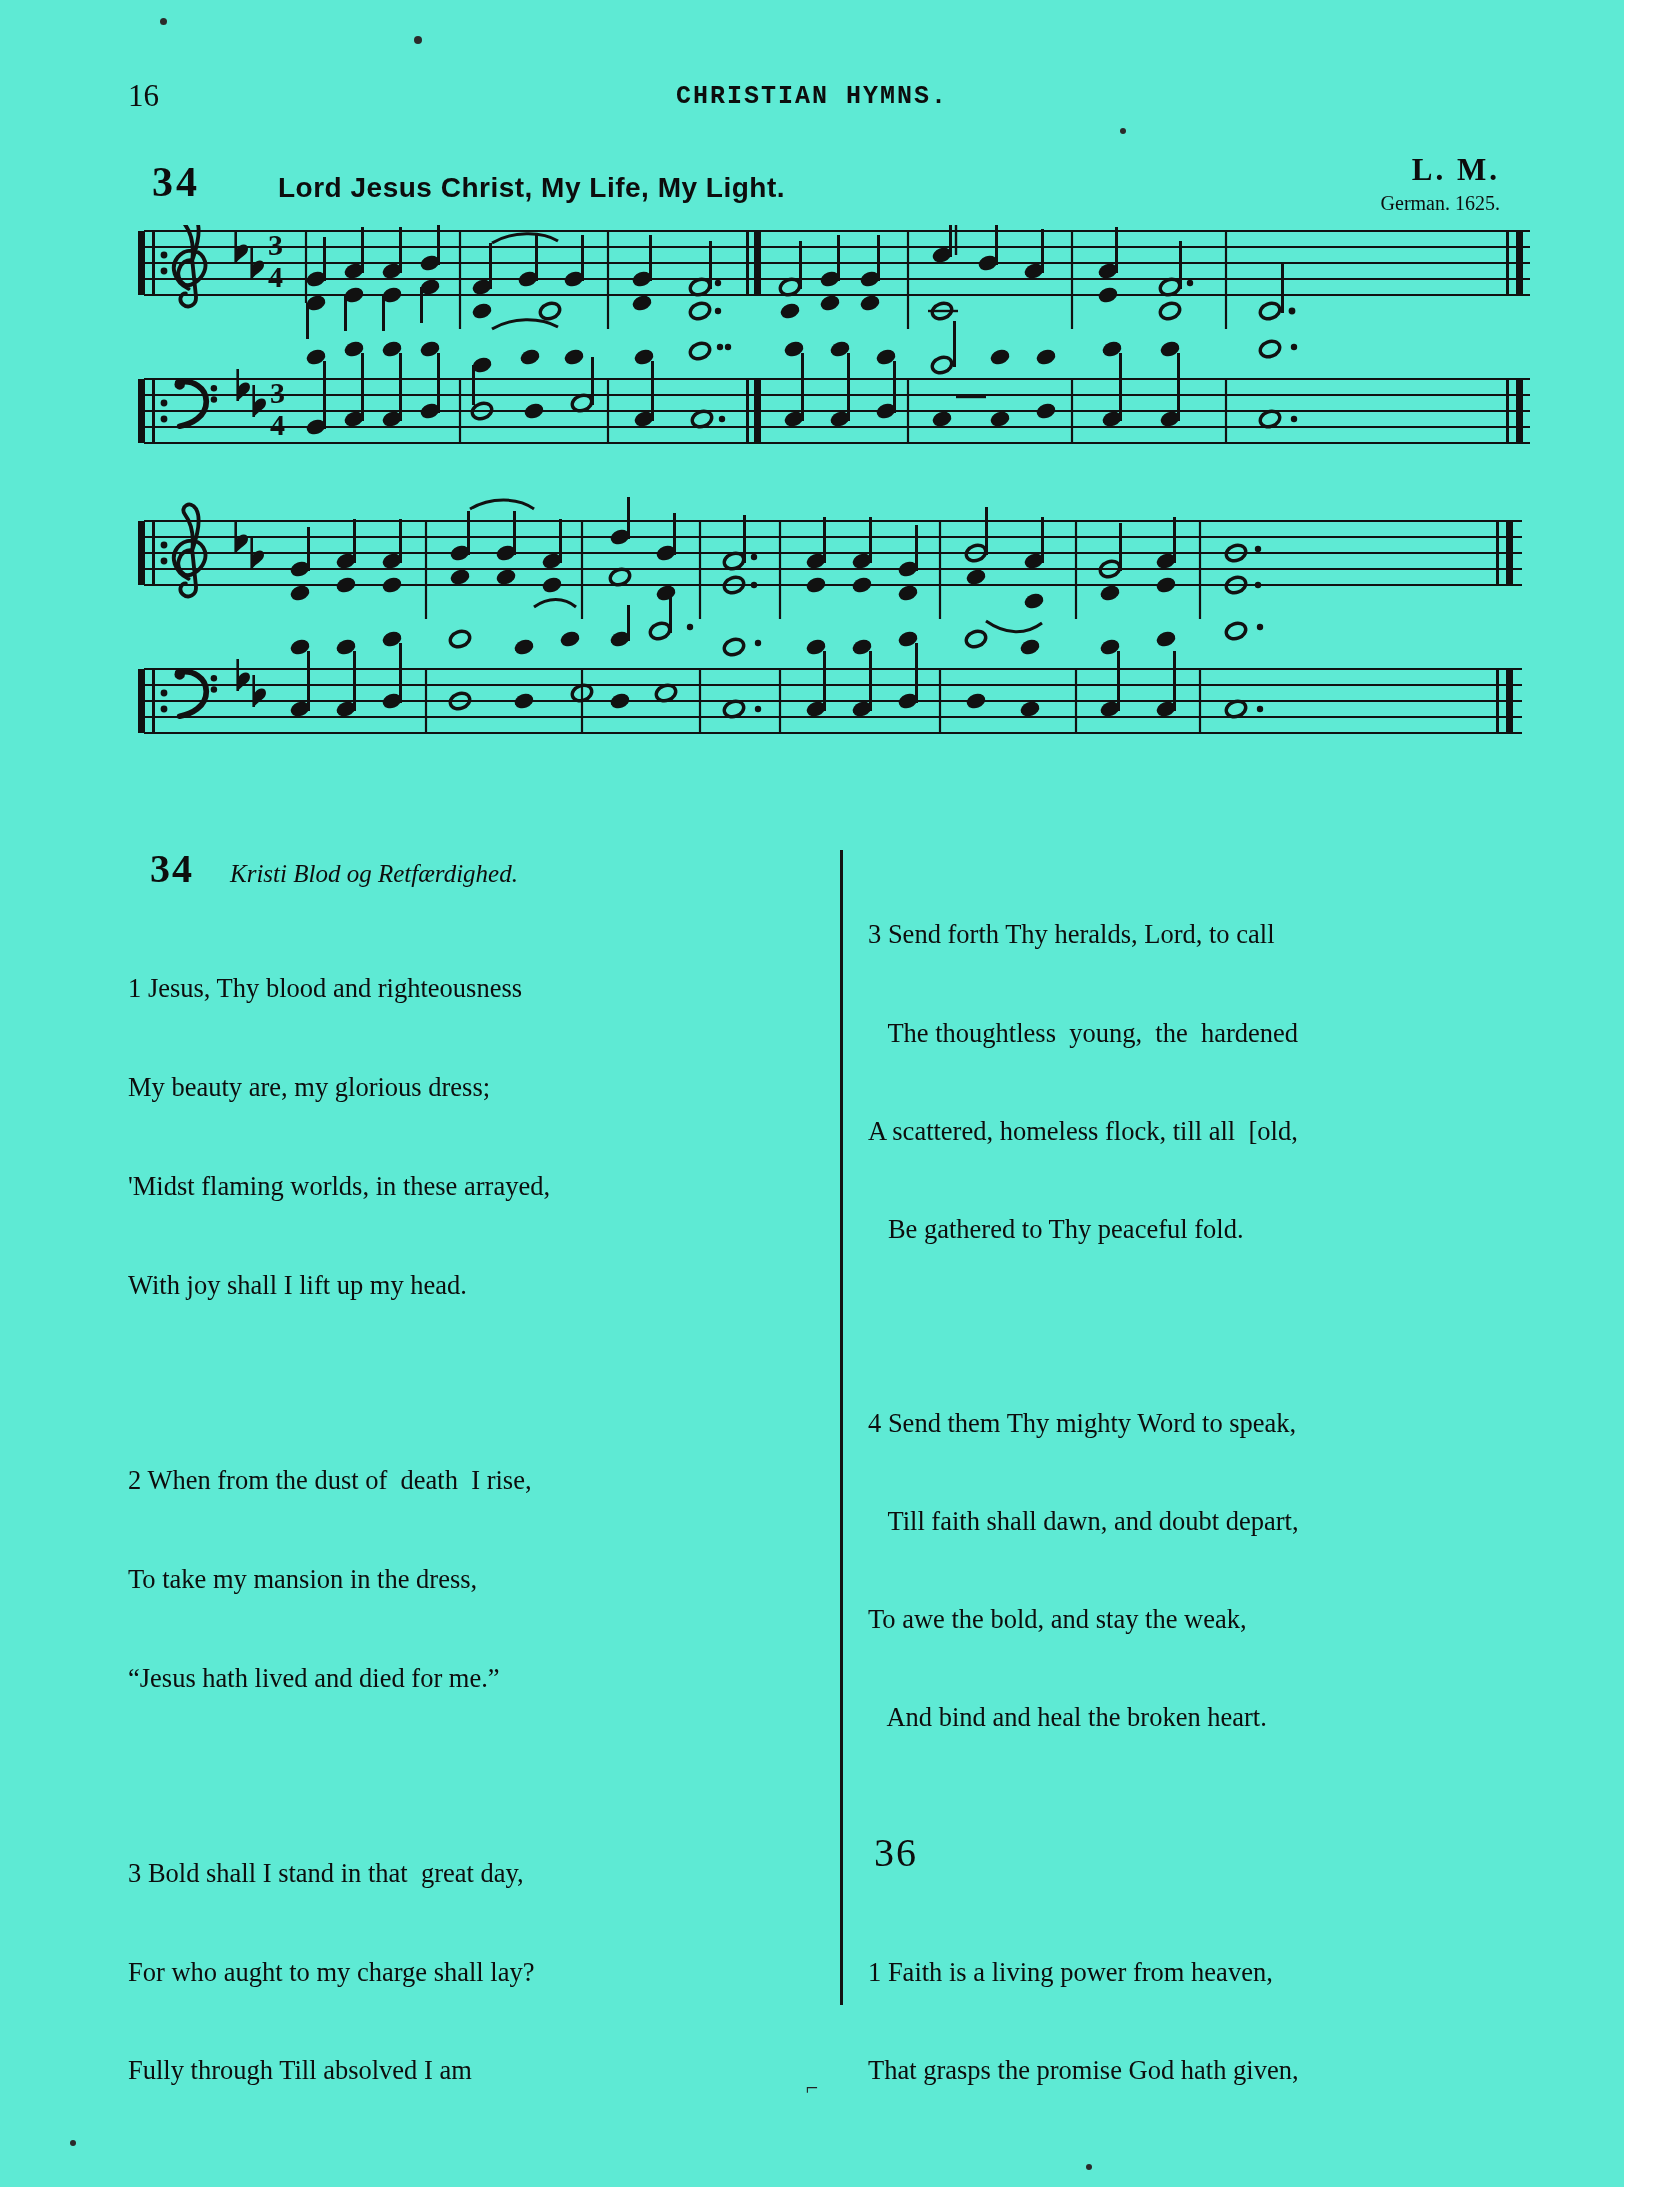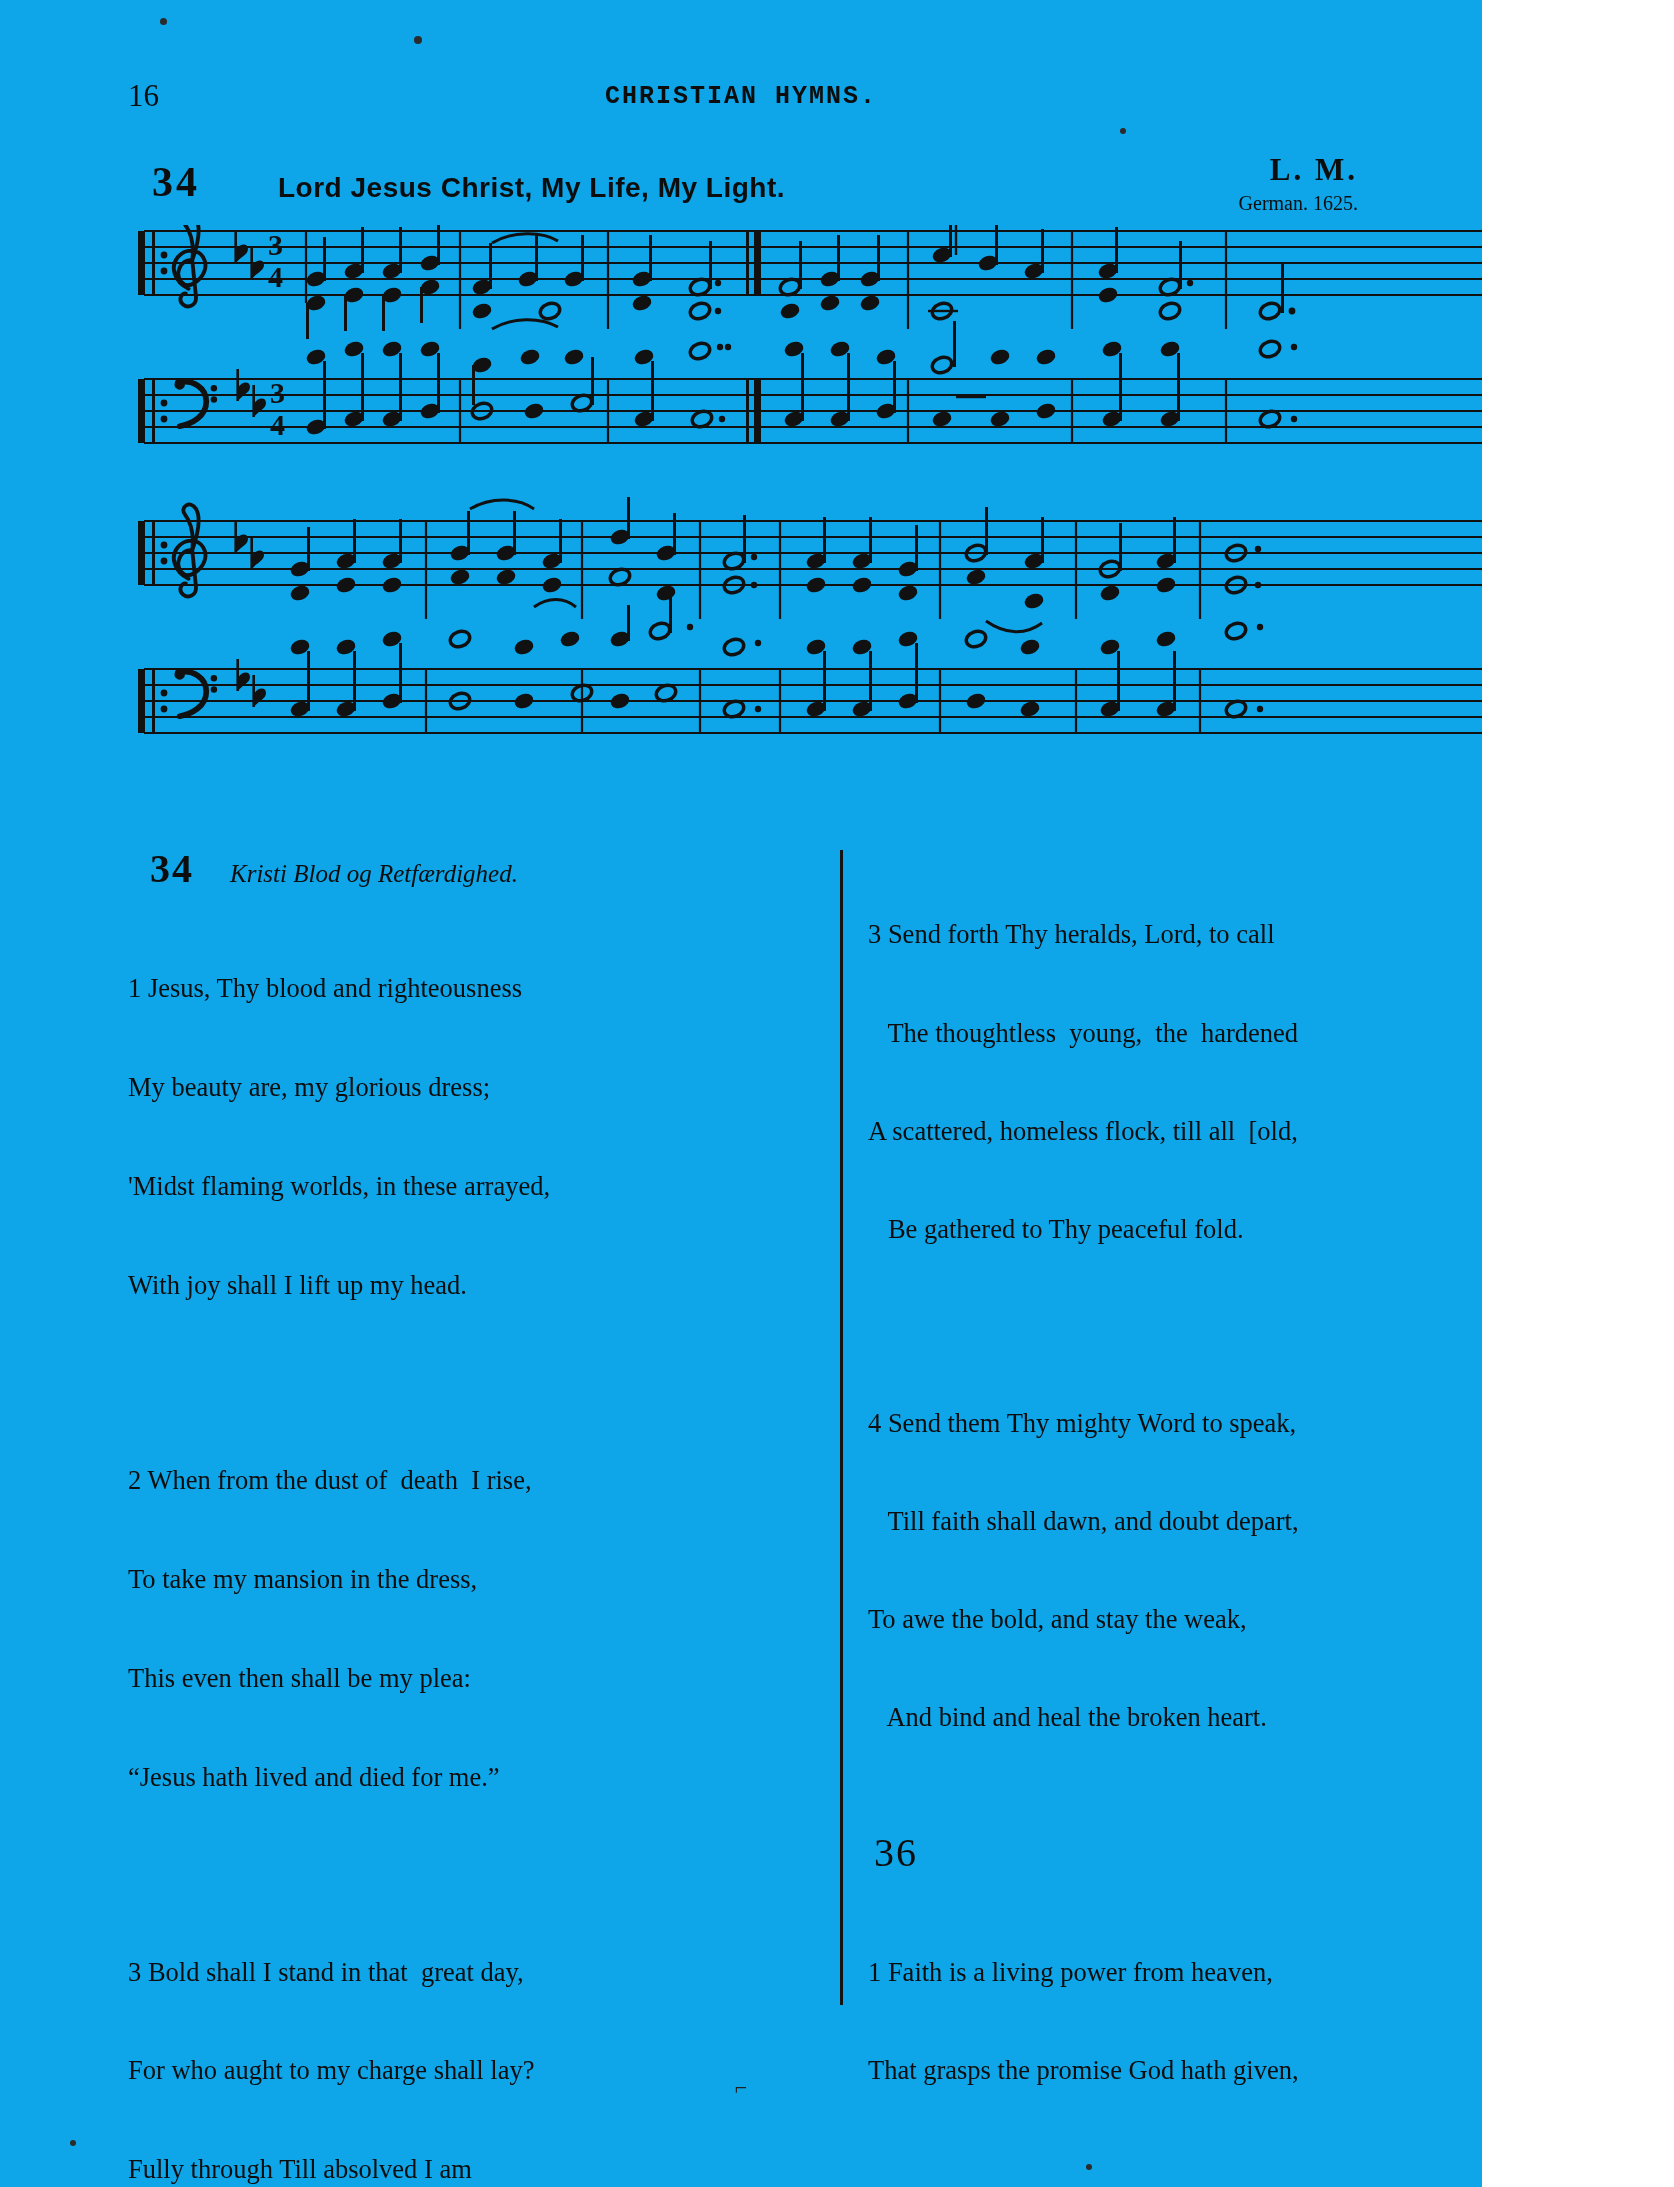--- a/index.html
+++ b/index.html
@@ -2,23 +2,23 @@
 <html><head>
 <meta charset="utf-8">
 <style>
   html, body {
     margin: 0;
     padding: 0;
     background: #ffffff;
   }
   .page {
     position: relative;
-    width: 1482px;
+    width: 1624px;
     height: 2187px;
-    background: #0ea5e9;
+    background: #5eead4;
     font-family: "Liberation Serif", serif;
     color: #0d0d0d;
     overflow: hidden;
   }
 
   
   .page-number {
     position: absolute;
     left: 128px;
     top: 78px;
@@ -900,21 +900,20 @@
       <div class="stanza">
         <span class="ln">1 Jesus, Thy blood and righteousness</span>
         <span class="ln">My beauty are, my glorious dress;</span>
         <span class="ln">'Midst flaming worlds, in these arrayed,</span>
         <span class="ln">With joy shall I lift up my head.</span>
       </div>
 
       <div class="stanza">
         <span class="ln">2 When from the dust of  death  I rise,</span>
         <span class="ln">To take my mansion in the dress,</span>
-        <span class="ln">This even then shall be my plea:</span>
         <span class="ln">“Jesus hath lived and died for me.”</span>
       </div>
 
       <div class="stanza">
         <span class="ln">3 Bold shall I stand in that  great day,</span>
         <span class="ln">For who aught to my charge shall lay?</span>
         <span class="ln">Fully through Till absolved I am</span>
         
       </div>
 

